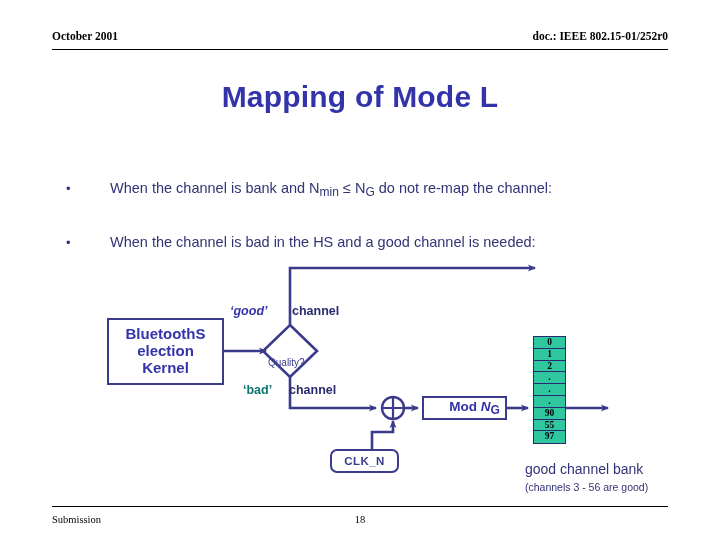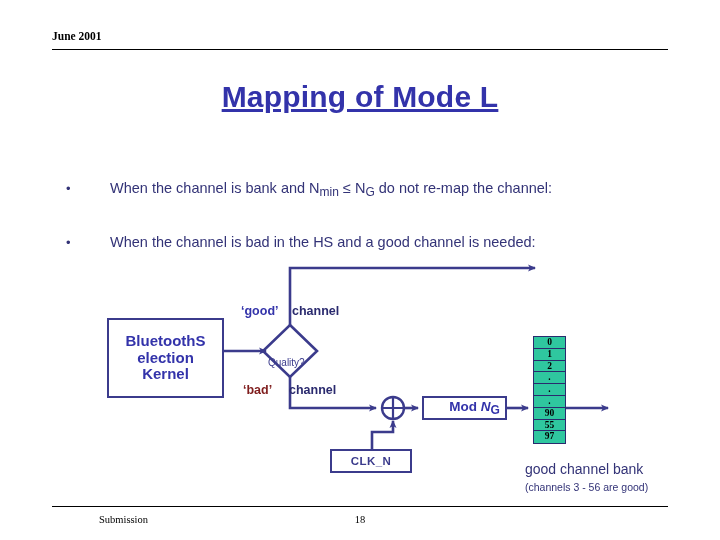--- a/index.html
+++ b/index.html
@@ -47,21 +47,20 @@
   #slide-title {
     position: absolute;
     left: 0;
     top: 80px;
     width: 720px;
     text-align: center;
     font-size: 30px;
     font-weight: bold;
     color: #3333aa;
     letter-spacing: 0.2px;
-    text-decoration: underline;
   }
 
   
   .bullet-row {
     position: absolute;
     left: 66px;
     width: 610px;
     color: #333377;
     font-size: 14.5px;
   }
@@ -103,66 +102,68 @@
     align-items: center;
     justify-content: center;
     text-align: center;
     line-height: 1.12;
   }
 
   #kernel-box {
     left: 107px;
     top: 318px;
     width: 117px;
-    height: 80px;
+    height: 67px;
     font-size: 15px;
   }
 
   #modng-box {
     left: 422px;
     top: 396px;
     width: 85px;
     height: 24px;
     font-size: 13.5px;
     padding-left: 20px;
   }
   #modng-box .italic-n { font-style: italic; }
 
   #clkn-box {
     left: 330px;
     top: 449px;
-    width: 82px;
+    width: 69px;
     height: 24px;
     font-size: 11.5px;
     color: #3b3b8c;
     letter-spacing: 0.4px;
+    border-radius: 7px;
   }
 
   .dg-label {
     position: absolute;
     font-weight: bold;
     white-space: nowrap;
   }
   #label-good {
-    left: 241px;
+    left: 230px;
     top: 304px;
     font-size: 12.5px;
     color: #3333aa;
+    font-style: italic;
   }
   #label-good-ch {
     left: 292px;
     top: 304px;
     font-size: 12.5px;
     color: #2a2a6e;
   }
   #label-bad {
     left: 243px;
     top: 383px;
     font-size: 12.5px;
-    color: #7f1d1d;
+    color: #0f766e;
   }
   #label-bad-ch {
     left: 289px;
     top: 383px;
     font-size: 12.5px;
     color: #2a2a6e;
   }
   #label-quality {
     left: 268px;
     top: 357px;
@@ -226,29 +227,30 @@
     border-top: 1.2px solid #000000;
   }
   #slide-footer .ftr-item {
     position: absolute;
     top: 8px;
     font-family: "Liberation Serif", serif;
     font-size: 10.5px;
     color: #000000;
     white-space: nowrap;
   }
-  #slide-footer .ftr-left { left: 0; margin-left: 47px; }
+  #slide-footer .ftr-left { left: 0; }
   #slide-footer .ftr-center { left: 50%; transform: translateX(-50%); }
   #slide-footer .ftr-right { right: 0; }
 </style>
 </head>
 <body>
 
 <div id="slide-header">
-  <div class="hdr-left">June 2001</div>
+  <div class="hdr-left">October 2001</div>
+  <div class="hdr-right">doc.: IEEE 802.15-01/252r0</div>
   <div class="hdr-rule"></div>
 </div>
 
 <div id="slide-title">Mapping of Mode L</div>
 
 <div class="bullet-row" id="bullet-1">
   <span class="bullet-mark">•</span>
   <span class="bullet-text"><span>When the channel is bank and N</span><span class="sub">min</span><span> ≤ N</span><span class="sub">G</span><span> do not re-map the channel:</span></span>
 </div>
 

